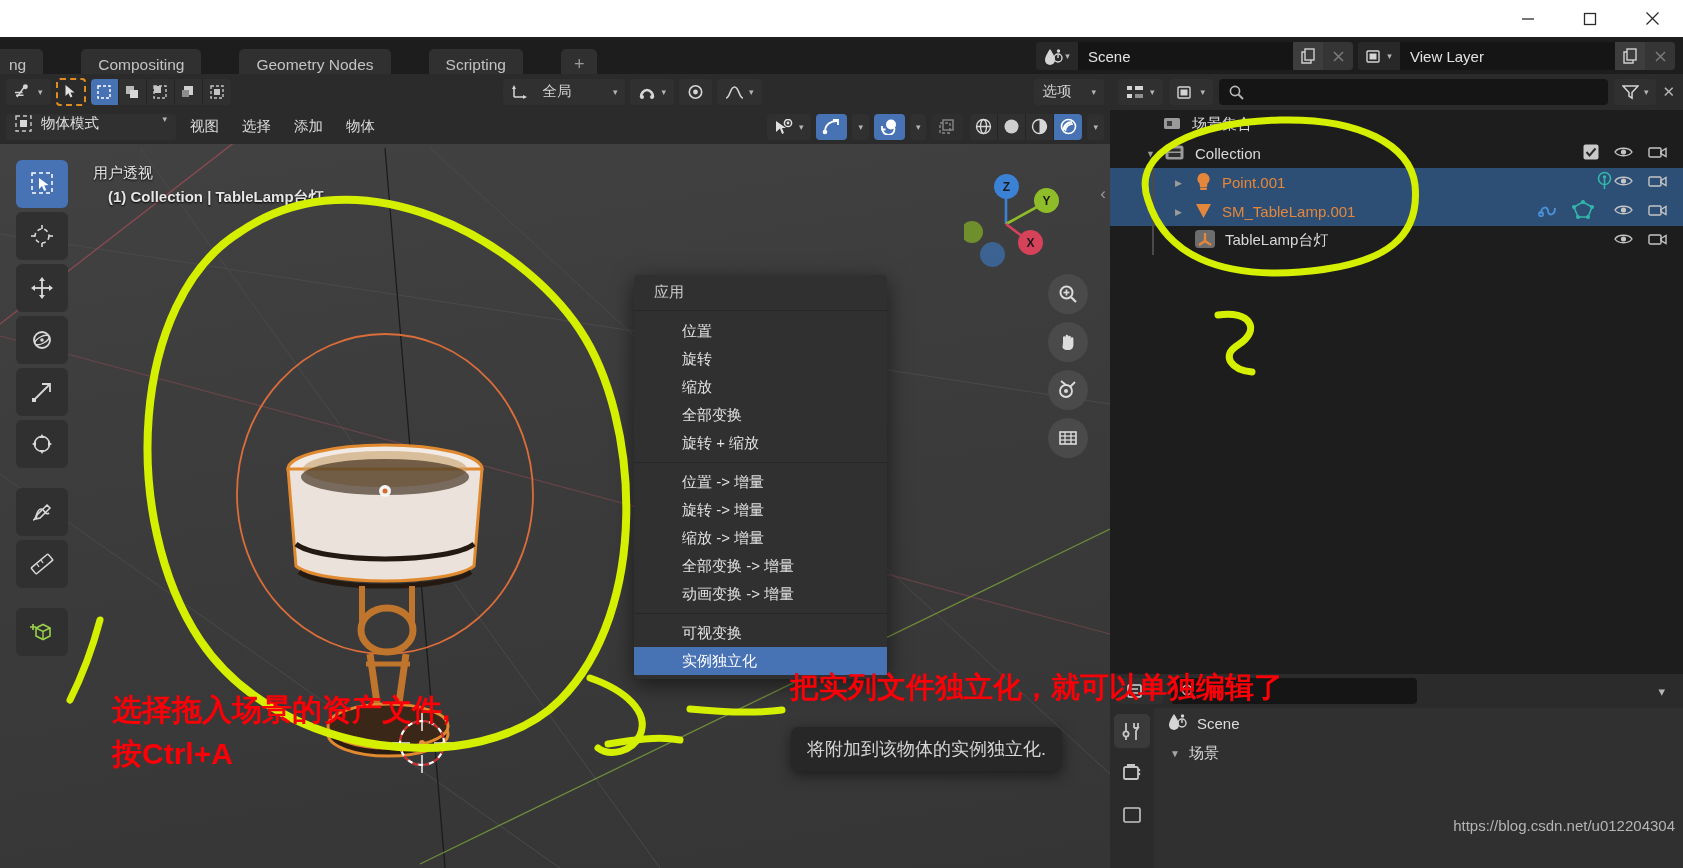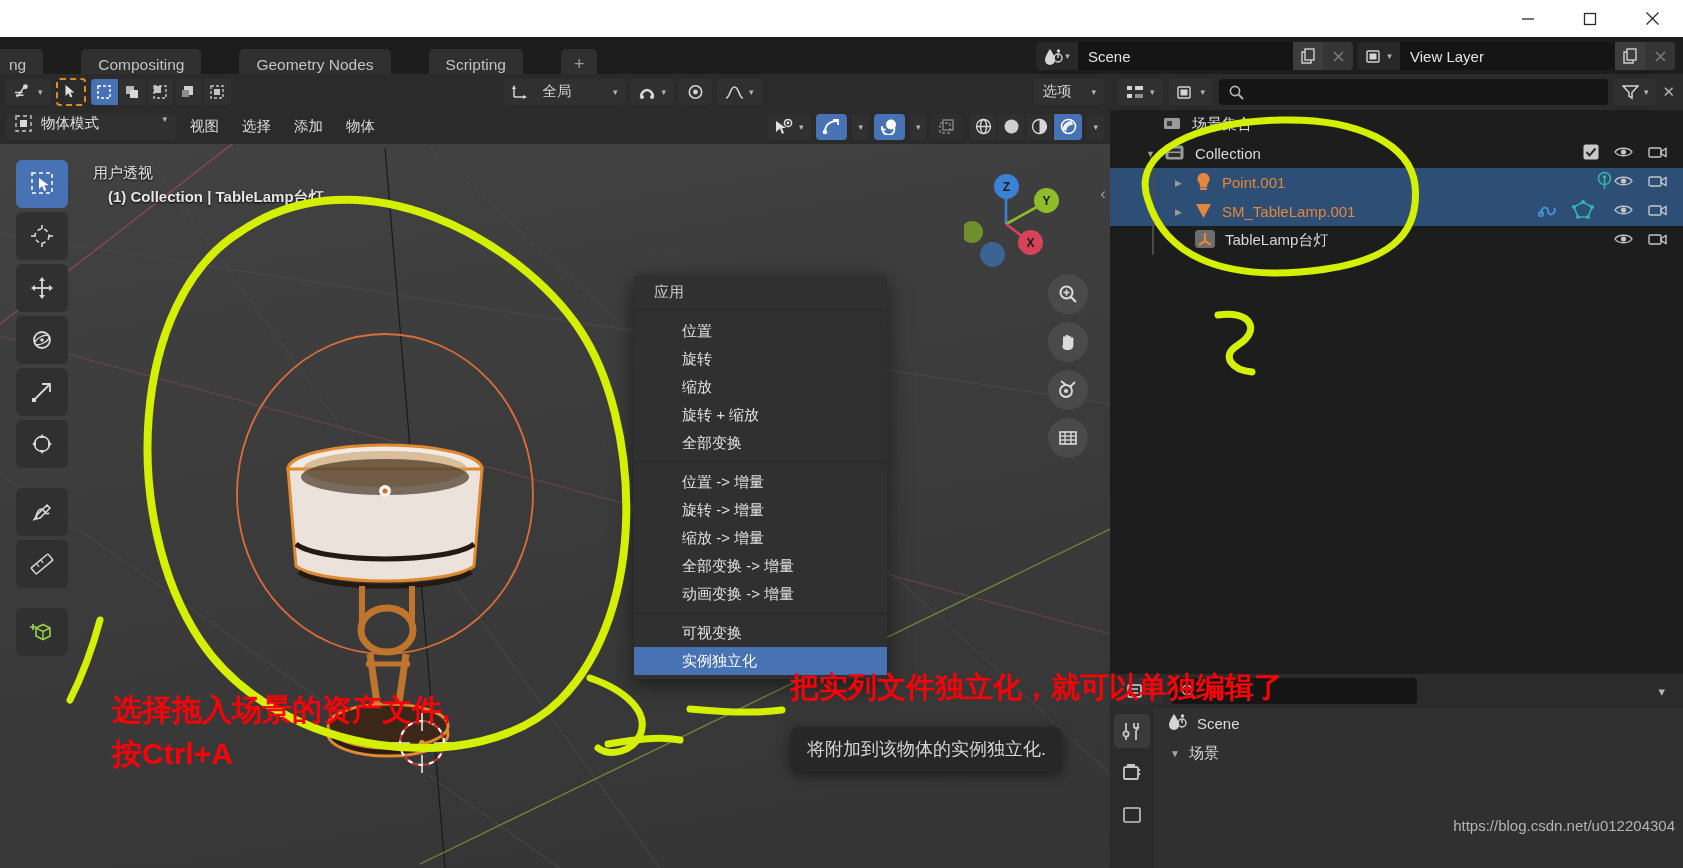--- a/index.html
+++ b/index.html
@@ -542,22 +542,22 @@
 
     <div style="position:absolute;right:4px;top:110px;color:#9c9c9c;font-size:17px;">‹</div>
   </div>
 
   <div class="menu">
     <div class="menu-title">应用</div>
     <div style="height:6px"></div>
     <div class="mi">位置</div>
     <div class="mi">旋转</div>
     <div class="mi">缩放</div>
+    <div class="mi">全部变换</div>
     <div class="mi">旋转 + 缩放</div>
-    <div class="mi">全部变换</div>
     <div class="msep"></div>
     <div class="mi">位置 -&gt; 增量</div>
     <div class="mi">旋转 -&gt; 增量</div>
     <div class="mi">缩放 -&gt; 增量</div>
     <div class="mi">全部变换 -&gt; 增量</div>
     <div class="mi">动画变换 -&gt; 增量</div>
     <div class="msep"></div>
     <div class="mi">可视变换</div>
     <div class="mi hl">实例独立化</div>
   </div>

